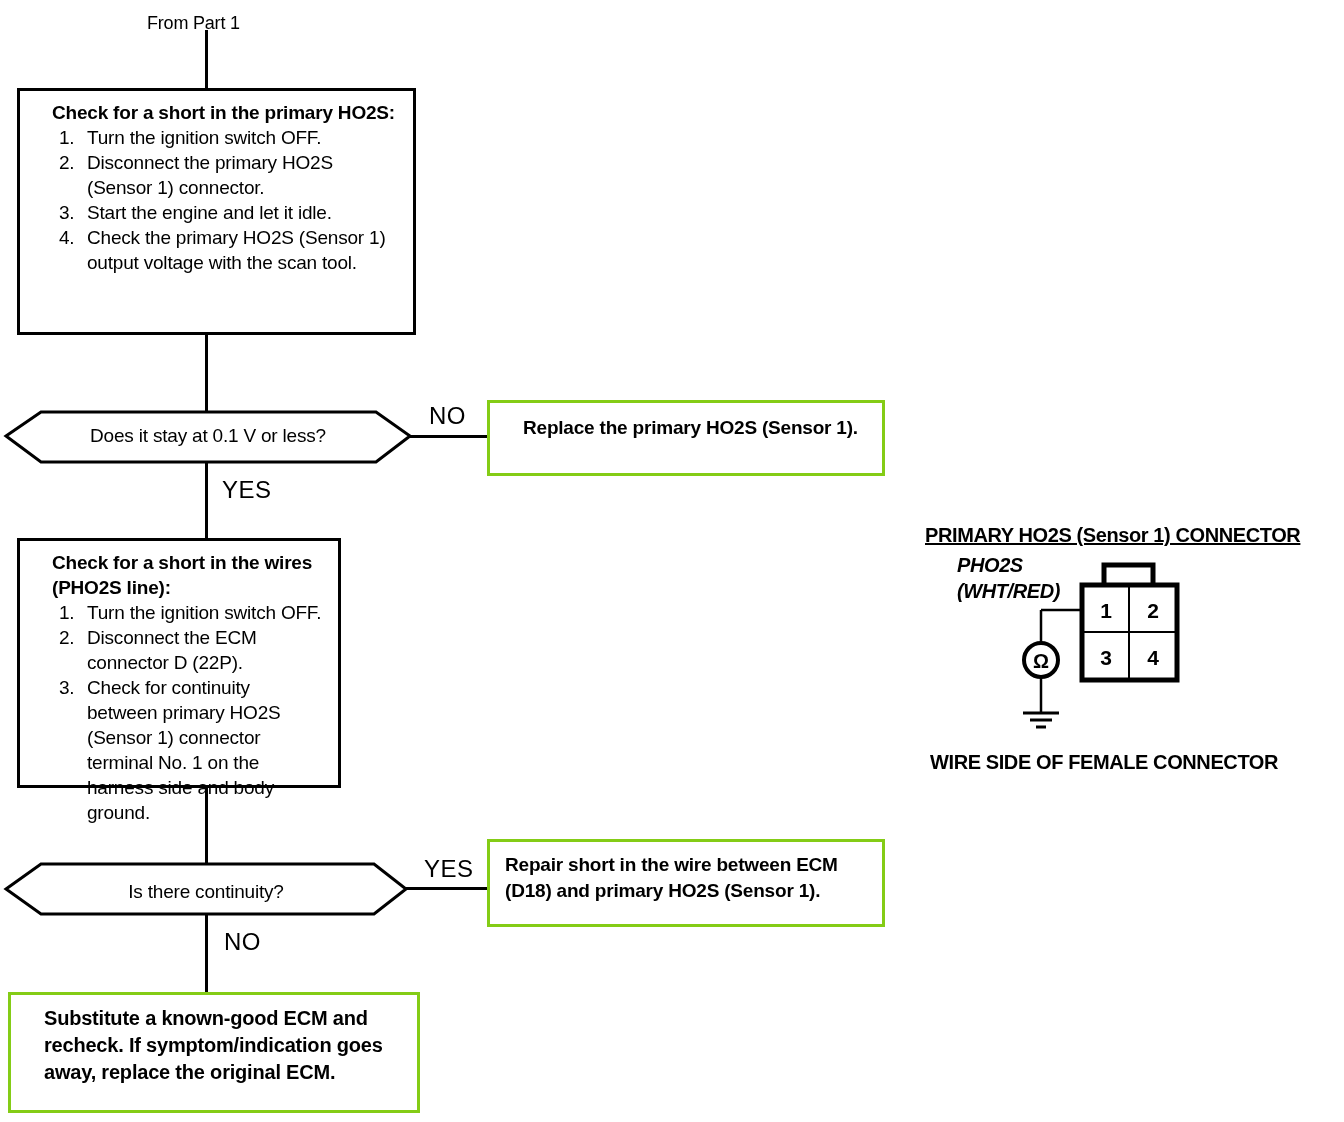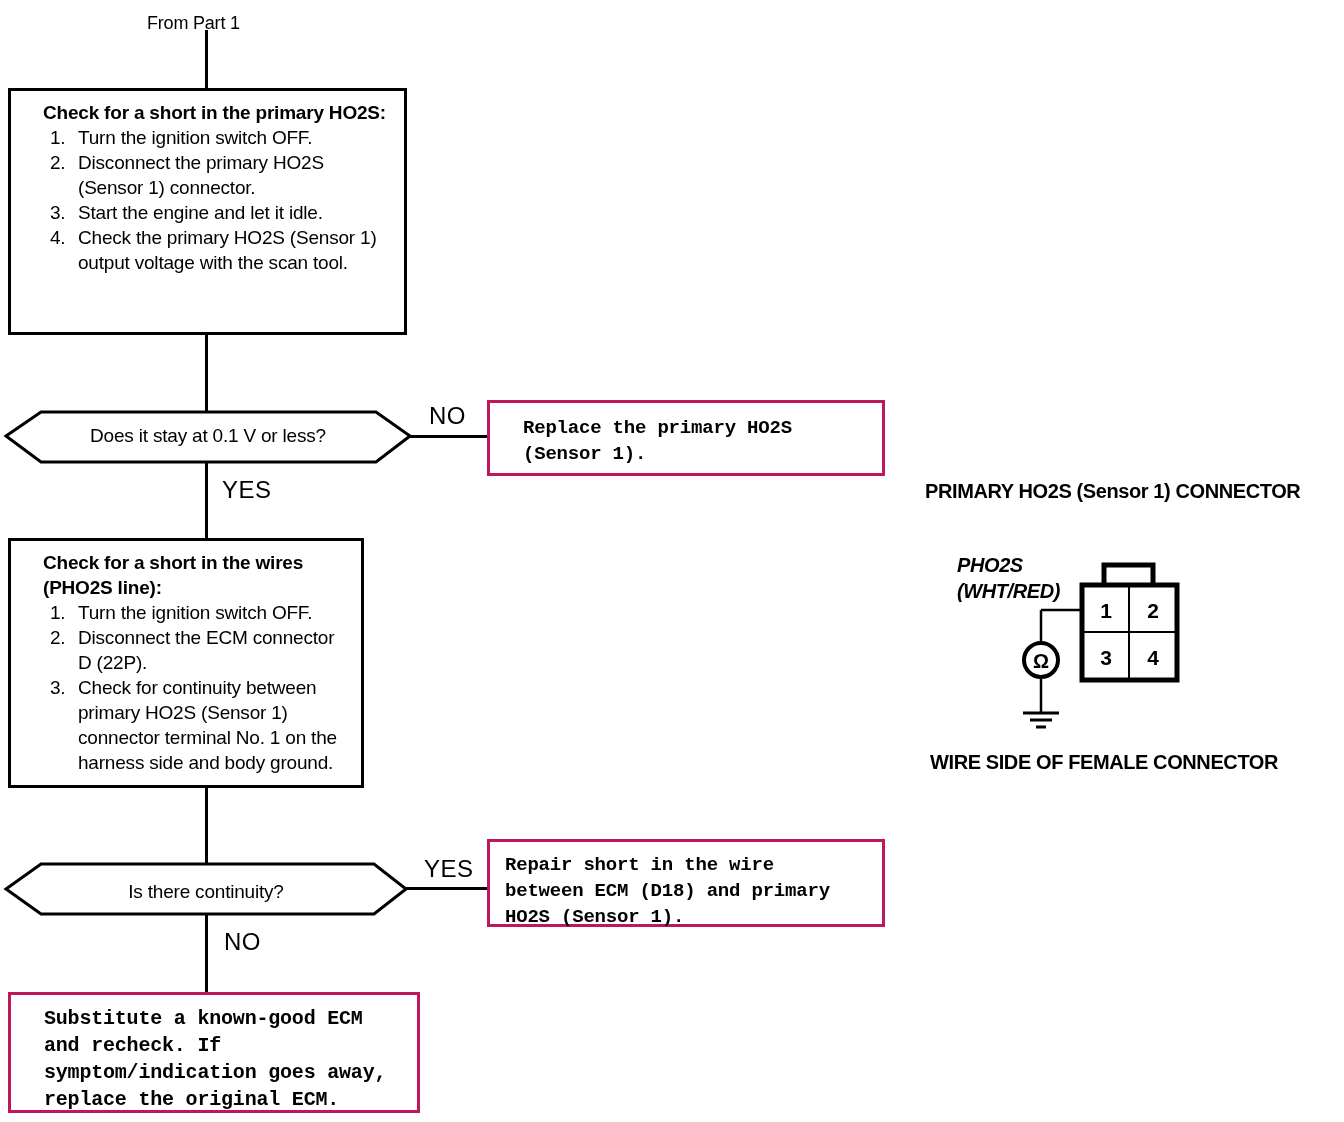--- a/index.html
+++ b/index.html
@@ -5,30 +5,30 @@
   html,body{margin:0;padding:0;background:#ffffff;}
   .canvas{
     position:relative;width:1344px;height:1122px;background:#ffffff;
     font-family:"Liberation Sans","DejaVu Sans",sans-serif;color:#000;
     overflow:hidden;
   }
   .vline{position:absolute;width:3px;background:#000;}
   .hline{position:absolute;height:3px;background:#000;}
   .pbox{
     position:absolute;border:3px solid #000;background:#fff;box-sizing:border-box;
-    font-size:19px;line-height:25px;letter-spacing:-0.2px;
+    font-size:19px;line-height:25px;letter-spacing:-0.2px;margin-left:9px;
   }
   .pbox .title{font-weight:bold;}
   .steps{margin:0;padding:0;list-style:none;}
   .steps li{display:flex;}
   .steps .num{flex:0 0 28px;margin-left:7px;}
   .steps .stx{flex:1;}
   .actionbox{
-    position:absolute;border:3px solid #be185d;background:#fff;box-sizing:border-box;
-    font-size:19px;line-height:26px;font-weight:bold;letter-spacing:-0.2px;font-family:Liberation Mono, monospace;
+    position:absolute;border:3px solid #84cc16;background:#fff;box-sizing:border-box;
+    font-size:19px;line-height:26px;font-weight:bold;letter-spacing:-0.2px;
   }
   .decision-svg{position:absolute;}
   .decision-text{
     position:absolute;display:flex;align-items:center;justify-content:center;
     font-size:19px;letter-spacing:-0.2px;
   }
   .branch-label{position:absolute;font-weight:normal;font-size:24px;letter-spacing:0.5px;text-align:right;}
   .plain-label{position:absolute;font-size:18px;letter-spacing:-0.2px;}
   .side-title{position:absolute;font-weight:bold;font-size:20px;letter-spacing:-0.4px;}
   .wire-label{position:absolute;font-weight:bold;font-size:20px;line-height:26px;letter-spacing:-0.4px;font-style:italic;}
@@ -73,21 +73,21 @@
 
   <svg class="decision-svg" style="left:0px;top:405px;" width="420" height="64" viewBox="0 0 420 64">
     <polygon points="6,31 41,7 376,7 410,31 376,57 41,57" fill="#ffffff" stroke="#000000" stroke-width="3"></polygon>
   </svg>
   <div class="decision-text" style="left:10px;top:410px;width:396px;height:52px;">Does it stay at 0.1 V or less?</div>
   <div class="branch-label" style="left:429px;top:402px;">NO</div>
   <div class="branch-label" style="left:222px;top:476px;">YES</div>
 
   <div class="actionbox" style="left:487px;top:400px;width:398px;height:76px;padding:12px 18px 0 33px;">Replace the primary HO2S (Sensor 1).</div>
 
-  <div class="pbox" style="left:8px;top:538px;width:356px;height:250px;padding:9px 14px 0 32px;">
+  <div class="pbox" style="left:8px;top:538px;width:324px;height:250px;padding:9px 14px 0 32px;">
     <div class="title">Check for a short in the wires (PHO2S line):</div>
     <ul class="steps">
       <li>
         <span class="num">1.</span>
         <span class="stx">Turn the ignition switch OFF.</span>
         </li>
       <li>
         <span class="num">2.</span>
         <span class="stx">Disconnect the ECM connector D (22P).</span>
         </li>
@@ -102,21 +102,21 @@
     <polygon points="6,31 41,6 374,6 406,31 374,56 41,56" fill="#ffffff" stroke="#000000" stroke-width="3"></polygon>
   </svg>
   <div class="decision-text" style="left:10px;top:862px;width:392px;height:60px;">Is there continuity?</div>
   <div class="branch-label" style="left:424px;top:855px;">YES</div>
   <div class="branch-label" style="left:224px;top:928px;">NO</div>
 
   <div class="actionbox" style="left:487px;top:839px;width:398px;height:88px;padding:10px 20px 0 15px;">Repair short in the wire between ECM (D18) and primary HO2S (Sensor 1).</div>
 
   <div class="actionbox" style="left:8px;top:992px;width:412px;height:121px;padding:10px 16px 0 33px;line-height:27px;font-size:20px;">Substitute a known-good ECM and recheck. If symptom/indication goes away, replace the original ECM.</div>
 
-  <div class="side-title" style="left:925px;top:480px;width:420px;">PRIMARY HO2S (Sensor 1) CONNECTOR</div>
+  <div class="side-title" style="left:925px;top:524px;width:420px;text-decoration:underline;">PRIMARY HO2S (Sensor 1) CONNECTOR</div>
 
   <div class="wire-label" style="left:957px;top:552px;">
     <div>PHO2S</div>
     <div>(WHT/RED)</div>
   </div>
 
   <svg style="position:absolute;left:995px;top:550px;" width="220" height="190" viewBox="0 0 220 190">
 
     <rect x="109" y="15" width="49" height="25" fill="#ffffff" stroke="#000000" stroke-width="5"></rect>
 

